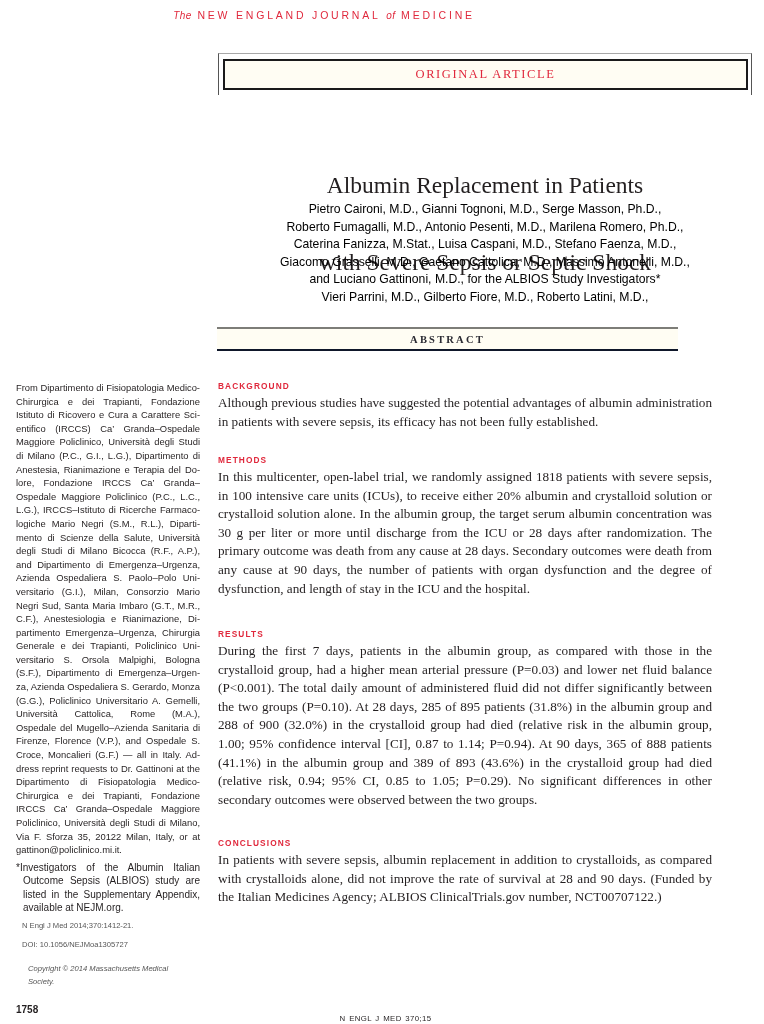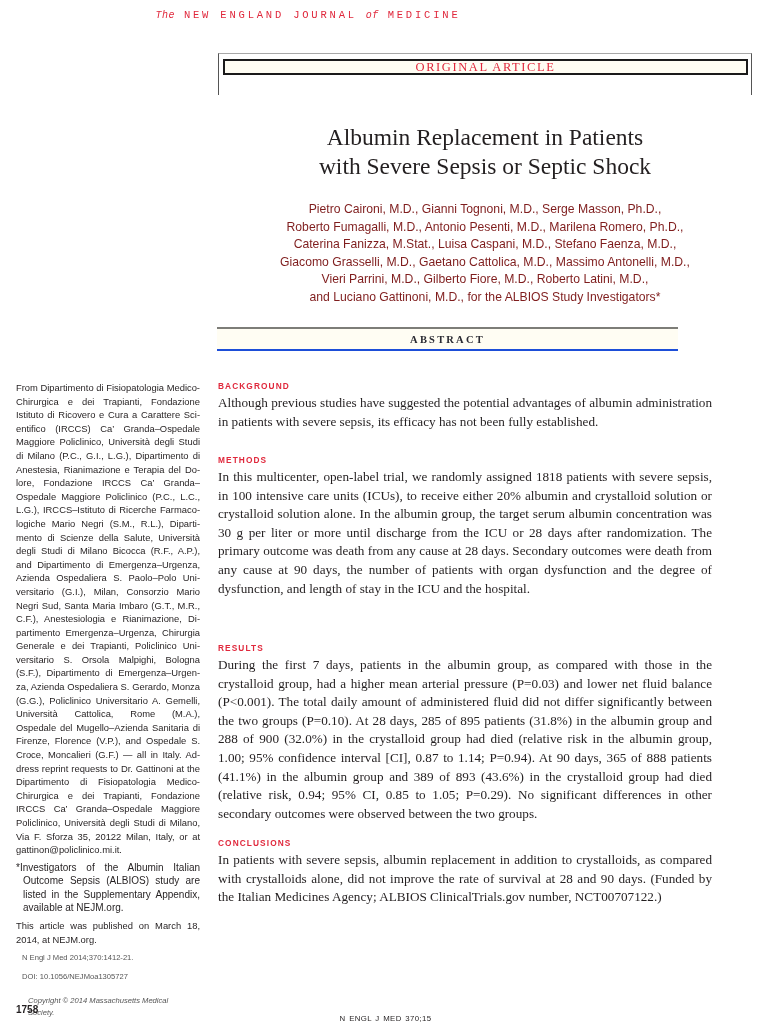--- a/index.html
+++ b/index.html
@@ -13,25 +13,25 @@
       position: relative;
       overflow: hidden;
       color: #231f20;
       font-family: "Liberation Serif", "DejaVu Serif", serif;
     }
 
     
     .masthead {
       position: absolute;
       top: 9px;
-      left: 0;
+      left: 16px;
       width: 616px;
       text-align: center;
       color: #e0283c;
-      font-family: Liberation Mono, monospace;
+      font-family: Liberation Sans, sans-serif;
       font-size: 10.5px;
       letter-spacing: 2.6px;
       white-space: nowrap;
     }
     .masthead .small-italic {
       font-style: italic;
       letter-spacing: 0.5px;
       font-size: 10px;
     }
     .masthead .caps {
@@ -48,21 +48,21 @@
       border-top: 1.5px solid #a8a8a8;
       border-left: 1.5px solid #555;
       border-right: 1.5px solid #555;
       box-sizing: border-box;
     }
     .frame-inner {
       position: absolute;
       top: 59px;
       left: 223px;
       width: 525px;
-      height: 16px;
+      height: 31px;
       background: #fffdf3;
       border: 2.5px solid #1a1a1a;
       box-sizing: border-box;
       display: flex;
       align-items: center;
       justify-content: center;
     }
     .article-type {
       color: #e0283c;
       font-size: 12.5px;
@@ -75,45 +75,45 @@
       position: absolute;
       top: 123px;
       left: 218px;
       width: 534px;
       text-align: center;
       font-size: 23.5px;
       line-height: 29px;
       color: #231f20;
       font-family: "Liberation Serif", serif;
     }
-    .title div { white-space: nowrap; }
+    .title div { white-space: nowrap; margin-top: 48px; }
 
     
     .authors {
       position: absolute;
       top: 201px;
       left: 218px;
       width: 534px;
       text-align: center;
       font-family: "Liberation Sans", "DejaVu Sans", sans-serif;
       font-size: 12.2px;
       line-height: 17.6px;
-      color: #7f1d1d;
+      color: #000000;
     }
     .authors div { white-space: nowrap; }
 
     
     .abstract-bar {
       position: absolute;
       top: 327px;
       left: 217px;
       width: 461px;
       height: 24px;
       border-top: 2px solid #7d7d78;
-      border-bottom: 2px solid #1d4ed8;
+      border-bottom: 2px solid #0f172a;
       background: #fffdf3;
       box-sizing: border-box;
       display: flex;
       align-items: center;
       justify-content: center;
     }
     .abstract-label {
       font-size: 10.5px;
       letter-spacing: 2.2px;
       font-weight: bold;
@@ -186,21 +186,21 @@
     .section-body {
       font-family: "Liberation Serif", serif;
       font-size: 13.2px;
       line-height: 18.6px;
       text-align: justify;
       margin: 0;
       color: #231f20;
     }
     #sec-background { position: absolute; top: 0; left: 0; width: 494px; }
     #sec-methods { position: absolute; top: 74px; left: 0; width: 494px; }
-    #sec-results { position: absolute; top: 262px; left: 0; width: 494px; }
+    #sec-results { position: absolute; top: 248px; left: 0; width: 494px; }
     #sec-conclusions { position: absolute; top: 457px; left: 0; width: 494px; }
 
     
     .footer-page {
       position: absolute;
       top: 1004px;
       left: 16px;
       font-family: "Liberation Sans", "DejaVu Sans", sans-serif;
       font-weight: bold;
       font-size: 10px;
@@ -239,32 +239,31 @@
 <div class="title">
   <div>Albumin Replacement in Patients</div>
   <div>with Severe Sepsis or Septic Shock</div>
 </div>
 
 <div class="authors">
   <div>Pietro Caironi, M.D., Gianni Tognoni, M.D., Serge Masson, Ph.D.,</div>
   <div>Roberto Fumagalli, M.D., Antonio Pesenti, M.D., Marilena Romero, Ph.D.,</div>
   <div>Caterina Fanizza, M.Stat., Luisa Caspani, M.D., Stefano Faenza, M.D.,</div>
   <div>Giacomo Grasselli, M.D., Gaetano Cattolica, M.D., Massimo Antonelli, M.D.,</div>
+  <div>and Luciano Gattinoni, M.D., for the ALBIOS Study Investigators*</div>
   <div>Vieri Parrini, M.D., Gilberto Fiore, M.D., Roberto Latini, M.D.,</div>
-  <div>and Luciano Gattinoni, M.D., for the ALBIOS Study Investigators*</div>
 </div>
 
 <div class="abstract-bar">
   <span class="abstract-label">ABSTRACT</span>
 </div>
 
 <div class="sidebar">
   <p class="affiliations">From Dipartimento di Fisiopatologia Medi­co-Chirurgica e dei Trapianti, Fondazione Istituto di Ricovero e Cura a Carattere Sci­entifico (IRCCS) Ca’ Granda–Ospedale Maggiore Policlinico, Università degli Studi di Milano (P.C., G.I., L.G.), Dipartimento di Anestesia, Rianimazione e Terapia del Do­lore, Fondazione IRCCS Ca’ Granda–Ospedale Maggiore Policlinico (P.C., L.C., L.G.), IRCCS–Istituto di Ricerche Farmaco­logiche Mario Negri (S.M., R.L.), Diparti­mento di Scienze della Salute, Università degli Studi di Milano Bicocca (R.F., A.P.), and Dipartimento di Emergenza–Urgenza, Azienda Ospedaliera S. Paolo–Polo Uni­versitario (G.I.), Milan, Consorzio Mario Negri Sud, Santa Maria Imbaro (G.T., M.R., C.F.), Anestesiologia e Rianimazione, Di­partimento Emergenza–Urgenza, Chirurg­ia Generale e dei Trapianti, Policlinico Uni­versitario S. Orsola Malpighi, Bologna (S.F.), Dipartimento di Emergenza–Urgen­za, Azienda Ospedaliera S. Gerardo, Mon­za (G.G.), Policlinico Universitario A. Ge­melli, Università Cattolica, Rome (M.A.), Ospedale del Mugello–Azienda Sanitaria di Firenze, Florence (V.P.), and Ospedale S. Croce, Moncalieri (G.F.) — all in Italy. Ad­dress reprint requests to Dr. Gattinoni at the Dipartimento di Fisiopatologia Medi­co-Chirurgica e dei Trapianti, Fondazione IRCCS Ca’ Granda–Ospedale Maggiore Policlinico, Università degli Studi di Mila­no, Via F. Sforza 35, 20122 Milan, Italy, or at gattinon@policlinico.mi.it.</p>
   <p class="investigators-note">*Investigators of the Albumin Italian Outcome Sepsis (ALBIOS) study are listed in the Supplementary Appendix, available at NEJM.org.</p>
-  <p class="published-note">This article was published on March 18, 2014, at NEJM.org.</p>
   <div class="citation-block">
     <p class="citation-line">N Engl J Med 2014;370:1412-21.</p>
     <p class="citation-line">DOI: 10.1056/NEJMoa1305727</p>
     <p class="copyright-line">Copyright © 2014 Massachusetts Medical Society.</p>
   </div>
 </div>
 
 <div class="abstract">
   <div class="section" id="sec-background">
     <p class="section-heading">BACKGROUND</p>

